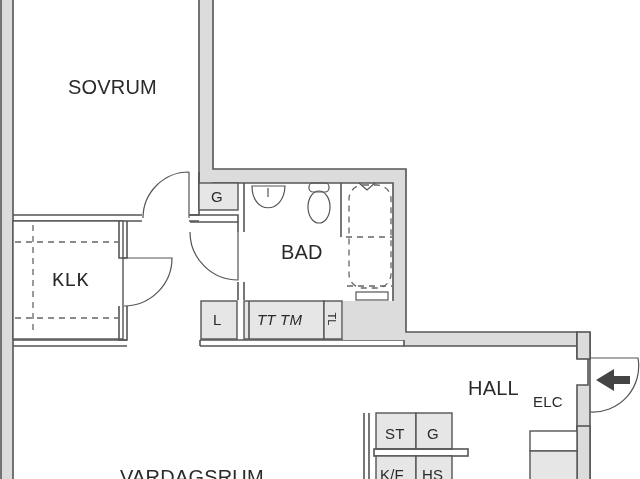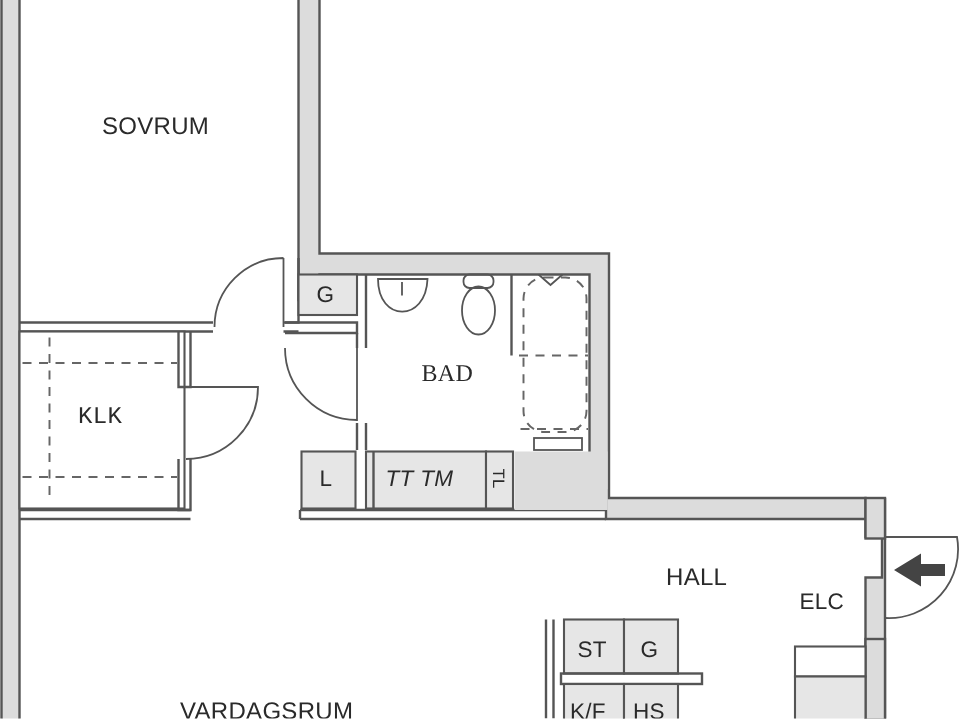--- a/index.html
+++ b/index.html
@@ -4,21 +4,21 @@
   <style>
     html, body { margin:0; padding:0; background:#ffffff; }
     body { width:640px; height:479px; overflow:hidden; position:relative; font-family:"Liberation Sans", sans-serif; }
     svg { position:absolute; left:0; top:0; }
     .wall { fill:#dcdcdc; stroke:#555; stroke-width:1.6; }
     .line { stroke:#555; stroke-width:1.6; fill:none; }
     .thin { stroke:#555; stroke-width:1.2; fill:none; }
     .dash { stroke:#666; stroke-width:1.3; fill:none; stroke-dasharray:6 5; }
     .unit { fill:#e6e6e6; stroke:#555; stroke-width:1.4; }
     .white { fill:#ffffff; stroke:#555; stroke-width:1.4; }
-    .lbl { position:absolute; color:#2a2a2a; font-size:16px; letter-spacing:0.2px; white-space:nowrap; }
+    .lbl { position:absolute; color:#2a2a2a; font-size:20px; letter-spacing:0.2px; white-space:nowrap; }
     .lbl.s { font-size:15px; }
   </style>
 </head>
 <body>
 
 <svg width="640" height="479" viewBox="0 0 640 479">
 
   <rect class="wall" x="1" y="-2" width="12" height="485"></rect>
 
   <path class="wall" d="M199,-2 L213,-2 L213,169 L406,169 L406,332 L577,332 L577,358 L590,358 L590,332 L590,479 L577,479 L577,385 L588,385 L588,346 L404,346 L404,327 L393,327 L393,183 L213,183 L213,200 L199,200 Z"></path>
@@ -73,22 +73,22 @@
 
   <rect class="white" x="530" y="431" width="47" height="20"></rect>
   <rect class="unit" x="530" y="451" width="47" height="35"></rect>
 
   <path class="thin" d="M590,358 L638,358 A46,46 0 0 1 590,412"></path>
   <path d="M596,380 L614,369 L614,376 L630,376 L630,384 L614,384 L614,391 Z" fill="#444"></path>
 </svg>
 
 <div class="lbl" style="left:68px;top:76px;">SOVRUM</div>
 <div class="lbl" style="left:52px;top:269px;font-family:Liberation Mono, monospace;">KLK</div>
-<div class="lbl" style="left:281px;top:241px;font-family:Liberation Serif, serif;">BAD</div>
-<div class="lbl" style="left:444px;top:377px;">HALL</div>
+<div class="lbl" style="left:281px;top:241px;">BAD</div>
+<div class="lbl" style="left:468px;top:377px;">HALL</div>
 <div class="lbl" style="left:120px;top:466px;">VARDAGSRUM</div>
 
 <div class="lbl s" style="left:211px;top:188px;">G</div>
 <div class="lbl s" style="left:213px;top:311px;">L</div>
 <div class="lbl s" style="left:257px;top:311px;font-style:italic;">TT  TM</div>
 <div class="lbl s" style="left:325px;top:313px;font-size:11px;transform:rotate(90deg);">TL</div>
 <div class="lbl s" style="left:385px;top:425px;">ST</div>
 <div class="lbl s" style="left:427px;top:425px;">G</div>
 <div class="lbl s" style="left:380px;top:466px;">K/F</div>
 <div class="lbl s" style="left:422px;top:466px;">HS</div>

